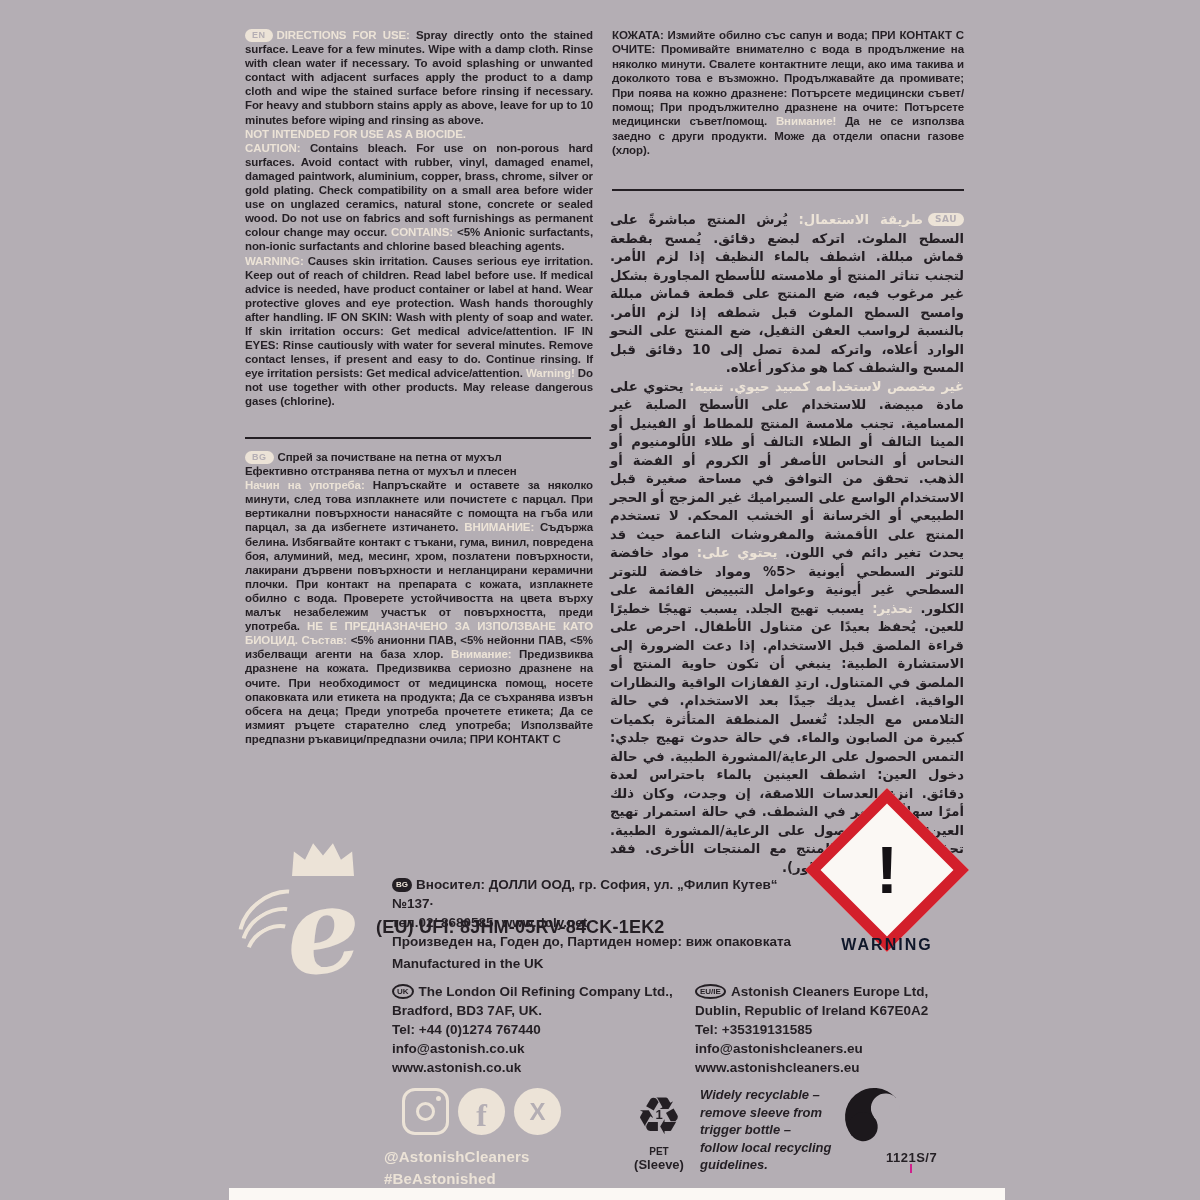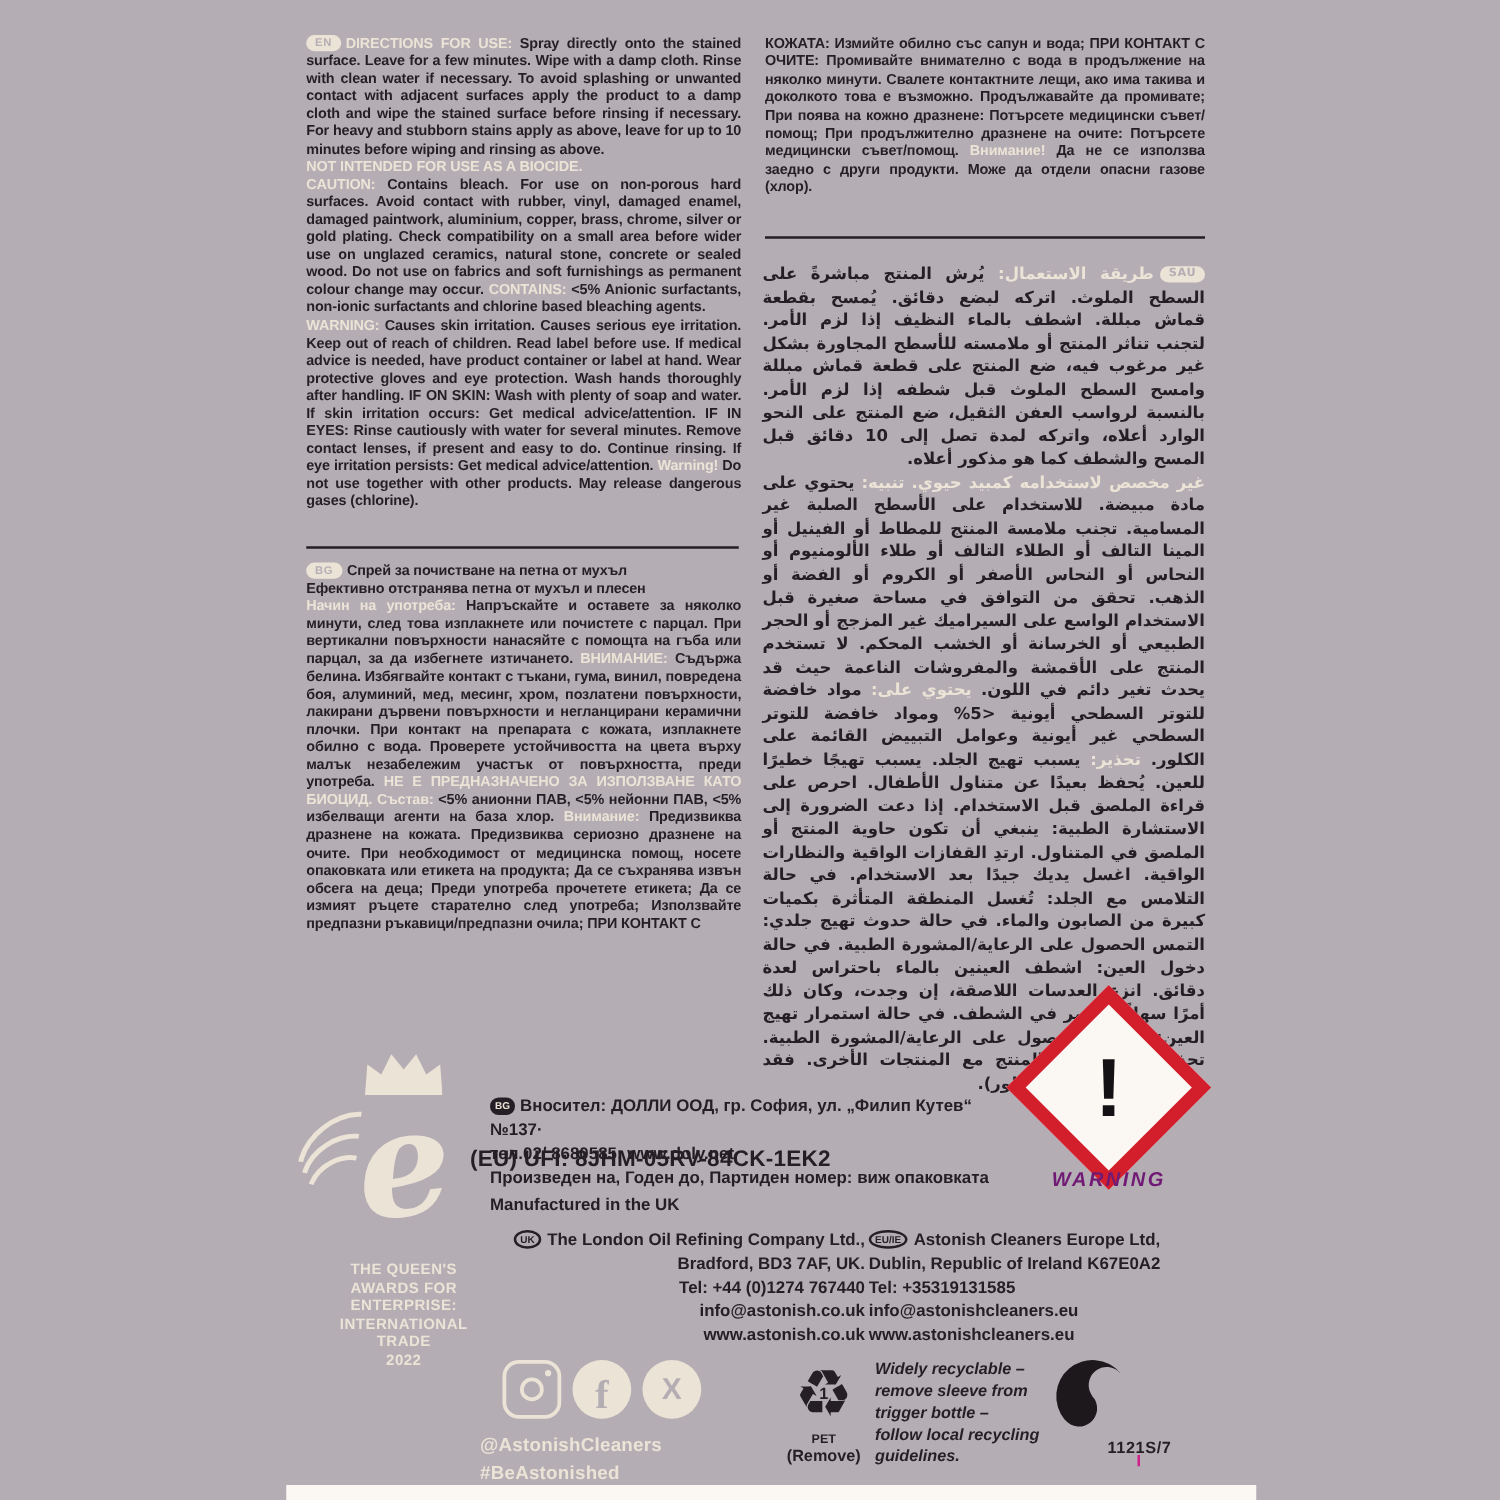--- a/index.html
+++ b/index.html
@@ -47,32 +47,32 @@
   .qa-w3{width:60px;height:46px;left:-8px;top:50px;transform:rotate(-30deg);}
   .qa-text{margin-top:4px;font-size:12px;line-height:14.5px;letter-spacing:.4px;}
 
   
   .importer{position:absolute;left:392px;top:833px;width:430px;font-size:13.5px;line-height:19px;margin-top:42px;}
   .circle-badge{display:inline-block;background:var(--ink);color:var(--cream);border-radius:8px;
     font-size:8px;line-height:10px;padding:2px 4px;vertical-align:2px;margin-right:4px;}
   .ufi{position:absolute;left:376px;top:899px;font-size:18px;letter-spacing:.2px;}
   .madein{position:absolute;left:392px;top:942px;font-size:13.5px;}
   .company{position:absolute;top:968px;width:300px;font-size:13.5px;line-height:19px;}
-  .company-uk{left:392px;text-align:right;}
+  .company-uk{left:392px;}
   .company-eu{left:695px;}
   .oval-badge{display:inline-block;border:2px solid var(--ink);border-radius:50%;
     font-size:8px;line-height:9px;padding:1px 3px;vertical-align:2px;margin-right:5px;}
 
   
   .ghs{position:absolute;left:829px;top:812px;width:116px;height:116px;background:var(--white);
     border:11px solid var(--red);transform:rotate(45deg);display:flex;align-items:center;justify-content:center;}
   .ghs-mark{transform:rotate(-45deg);font-size:66px;font-weight:700;color:#141114;
     font-family:"Liberation Sans",sans-serif;}
   .ghs-label{position:absolute;left:820px;top:936px;width:134px;text-align:center;
-    font-size:16px;letter-spacing:2px;color:#701a75;font-style:italic;}
+    font-size:16px;letter-spacing:2px;color:#0f172a;}
 
   
   .social{position:absolute;left:402px;top:1088px;display:flex;gap:9px;}
   .s-ic{width:47px;height:47px;}
   .ig{border:3.5px solid var(--cream);border-radius:13px;position:relative;}
   .ig-lens{position:absolute;left:50%;top:50%;width:19px;height:19px;margin:-9.5px 0 0 -9.5px;
     border:3.5px solid var(--cream);border-radius:50%;}
   .ig-dot{position:absolute;right:5px;top:5px;width:5px;height:5px;border-radius:50%;background:var(--cream);}
   .s-circle{border-radius:50%;background:var(--cream);color:var(--bg);
     display:flex;align-items:center;justify-content:center;}
@@ -125,21 +125,20 @@
   </section>
 
   <div class="qa">
     <div class="qa-crown"></div>
     <div class="qa-eword">
       <span class="qa-wing qa-w1"></span>
       <span class="qa-wing qa-w2"></span>
       <span class="qa-wing qa-w3"></span>
       <span class="qa-e">e</span>
     </div>
-    <div class="qa-text">THE QUEEN'S<br>AWARDS FOR<br>ENTERPRISE:<br>INTERNATIONAL<br>TRADE<br>2022</div>
   </div>
 
   <p class="importer">
     <span class="circle-badge">BG</span><span>Вносител: ДОЛЛИ ООД, гр. София, ул. „Филип Кутев“ №137·<br>тел.02/ 8680585;   www.doly.net<br>Произведен на,  Годен до, Партиден номер: виж опаковката</span>
   </p>
   <p class="ufi">(EU) UFI: 8JHM-05RV-84CK-1EK2</p>
 
   <p class="madein">Manufactured in the UK</p>
 
   <p class="company company-uk">
@@ -168,21 +167,21 @@
     </div>
   </div>
   <div class="handles">@AstonishCleaners<br>#BeAstonished</div>
 
   <div class="pet">
     <div class="pet-tri">
       <span class="pet-glyph">♻</span>
       <span class="pet-num">1</span>
     </div>
     <div class="pet-label">PET</div>
-    <div class="pet-sub">(Remove)</div>
+    <div class="pet-sub">(Sleeve)</div>
   </div>
 
   <div class="recycle-note">Widely recyclable –<br>remove sleeve from<br>trigger bottle –<br>follow local recycling<br>guidelines.</div>
 
   <div class="greendot"></div>
 
   <div class="batch">1121S/7</div>
   <div class="regmark"></div>
 
   <div class="bottom-strip"></div>

